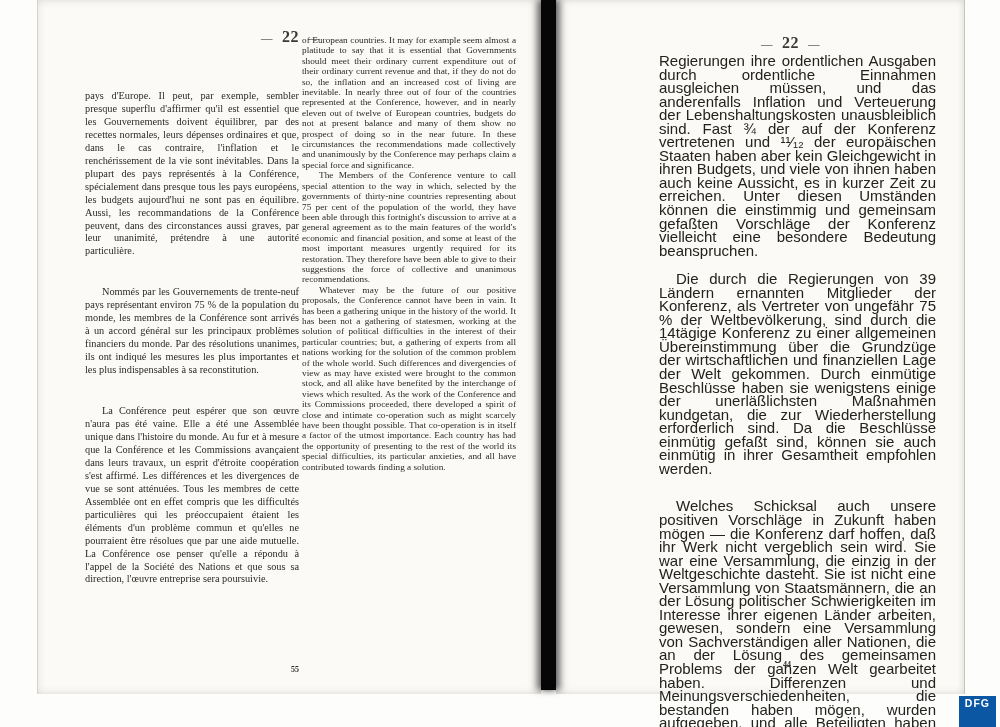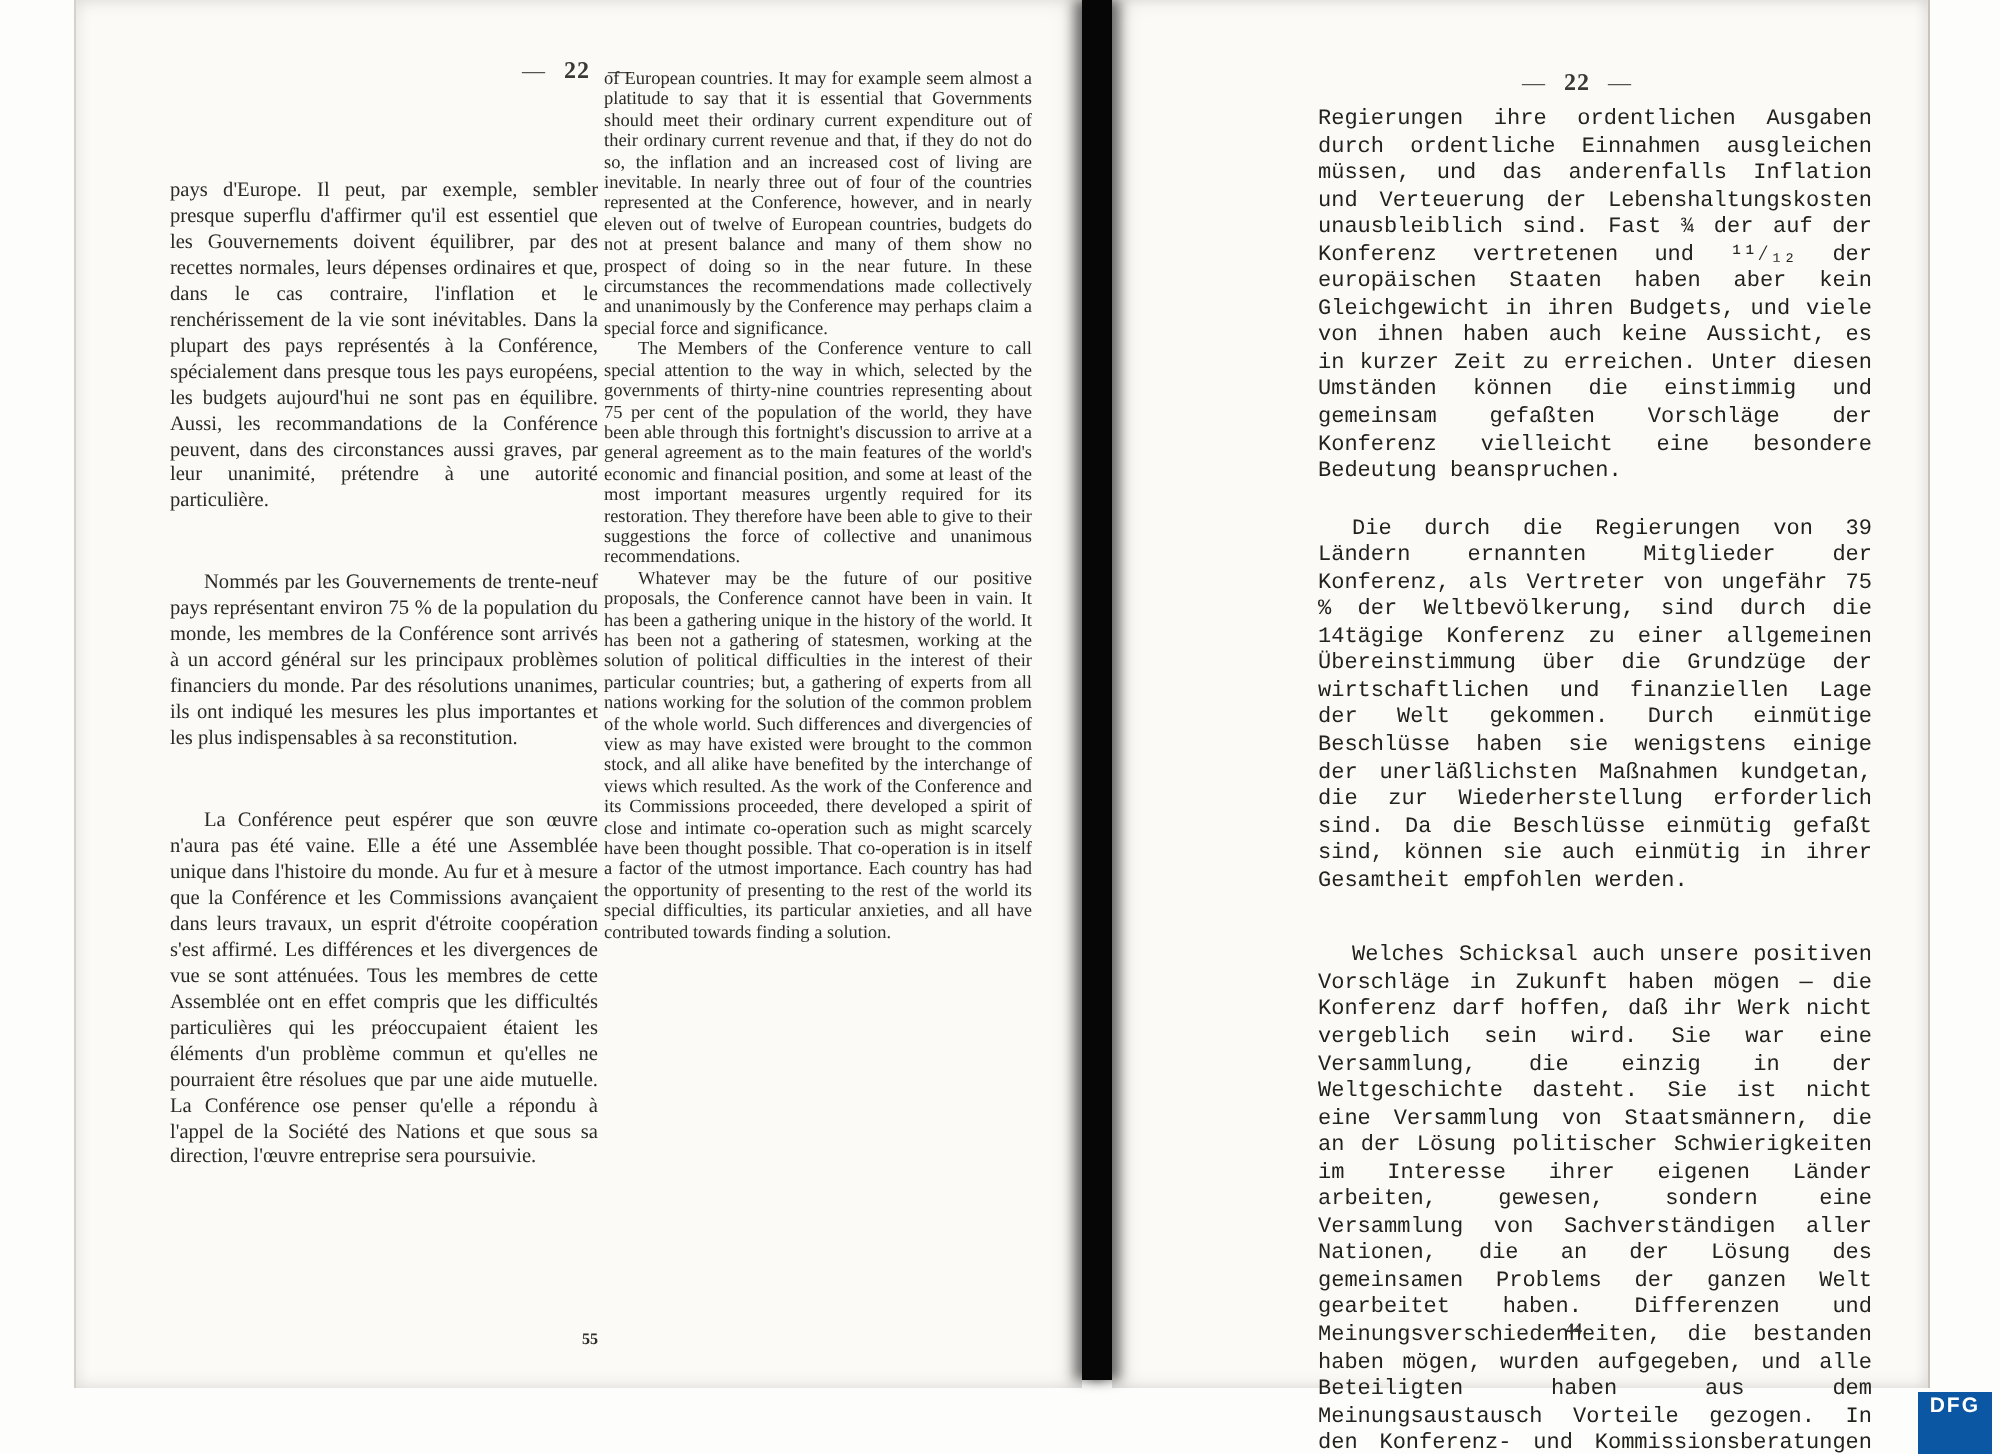--- a/index.html
+++ b/index.html
@@ -19,35 +19,35 @@
     position:absolute; left:541px; top:0; width:15px; height:690px;
     background:#060606;
     box-shadow:-4px 0 6px rgba(20,20,20,0.55), 4px 0 6px rgba(20,20,20,0.55);
   }
 
   .page-header {
     position:absolute; font-size:11.5px; color:#3a3934; white-space:nowrap;
     letter-spacing:0.5px;
   }
   .page-header .dash { padding:0 9px; color:#4a4944; }
-  .page-header .num  { font-weight:bold; font-size:12px; }
+  .page-header .num  { font-weight:bold; font-size:16px; }
   .page-header.hl { left:252px; top:28px; }
   .page-header.hr { left:752px; top:34px; }
 
   .col { position:absolute; }
   .col p { margin:0; text-align:justify; }
 
   .col.fr { left:85px;  top:62px;  width:214px; }
   .col.fr p { font-size:10.3px; line-height:12.95px;margin-top:28px; }
 
   .col.en { left:302px; top:35px;  width:214px; }
   .col.en p { font-size:9.25px; line-height:10.4px; }
 
   .col.de { left:659px; top:54px;  width:277px; color:#23221d; }
-  .col.de p { font-size:11px; line-height:13.55px; font-family:Liberation Mono, monospace; }
+  .col.de p { font-size:15px; line-height:13.55px; font-family:Liberation Sans, sans-serif; }
 
   .col p.indent { text-indent:17px; }
   .fr .gap-lg { margin-top:43px; }
   .de .gap-md { margin-top:15px; }
   .de .gap-md2 { margin-top:24px; }
 
   .folio { position:absolute; font-size:8px; font-weight:bold; color:#2e2d29; }
   .folio.fl { left:291px; top:665px; }
   .folio.fr2 { left:783px; top:660px; }
 

